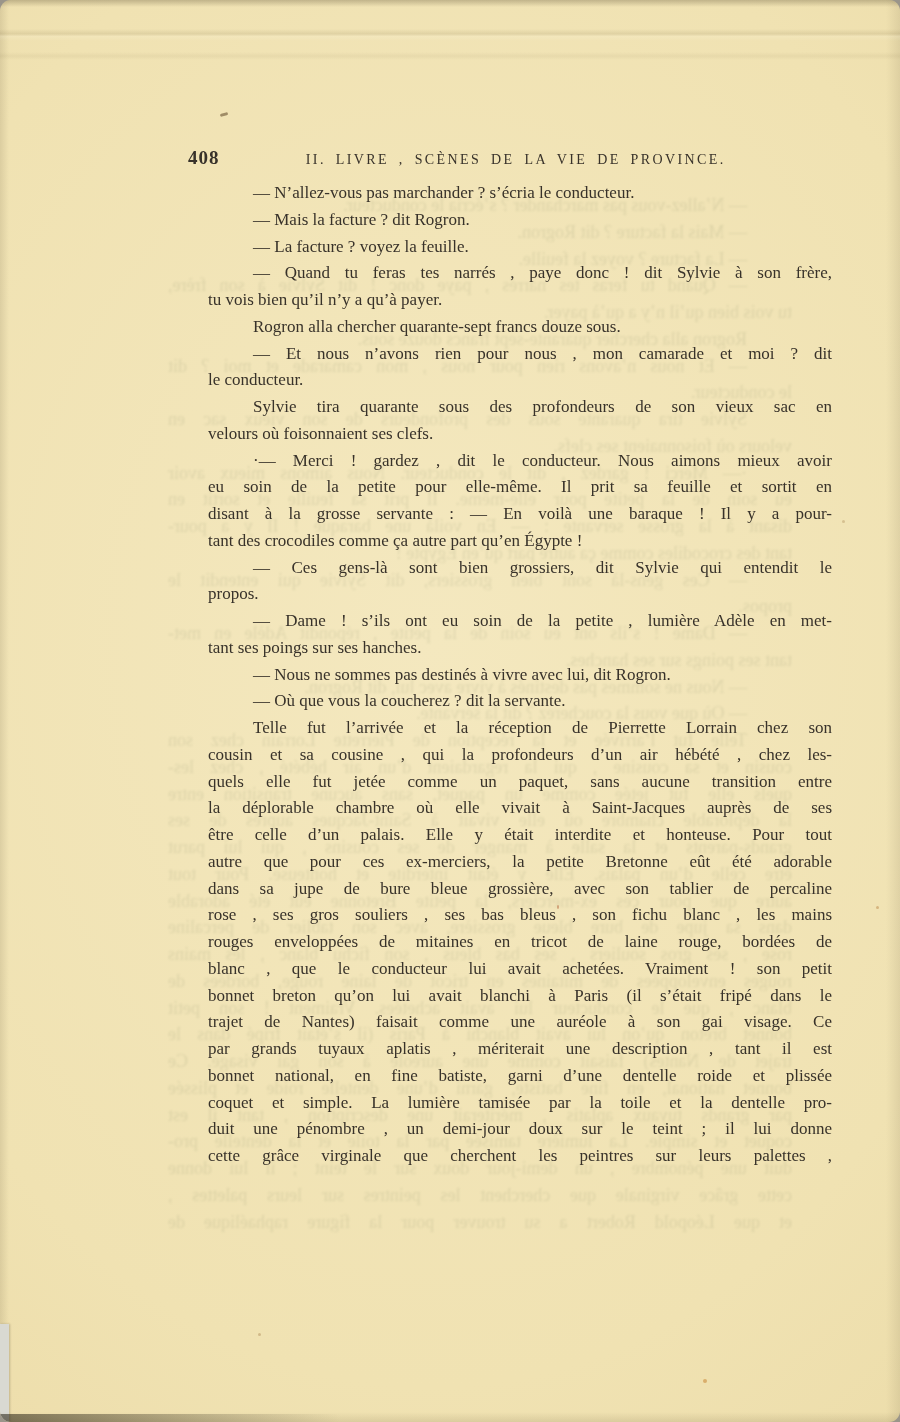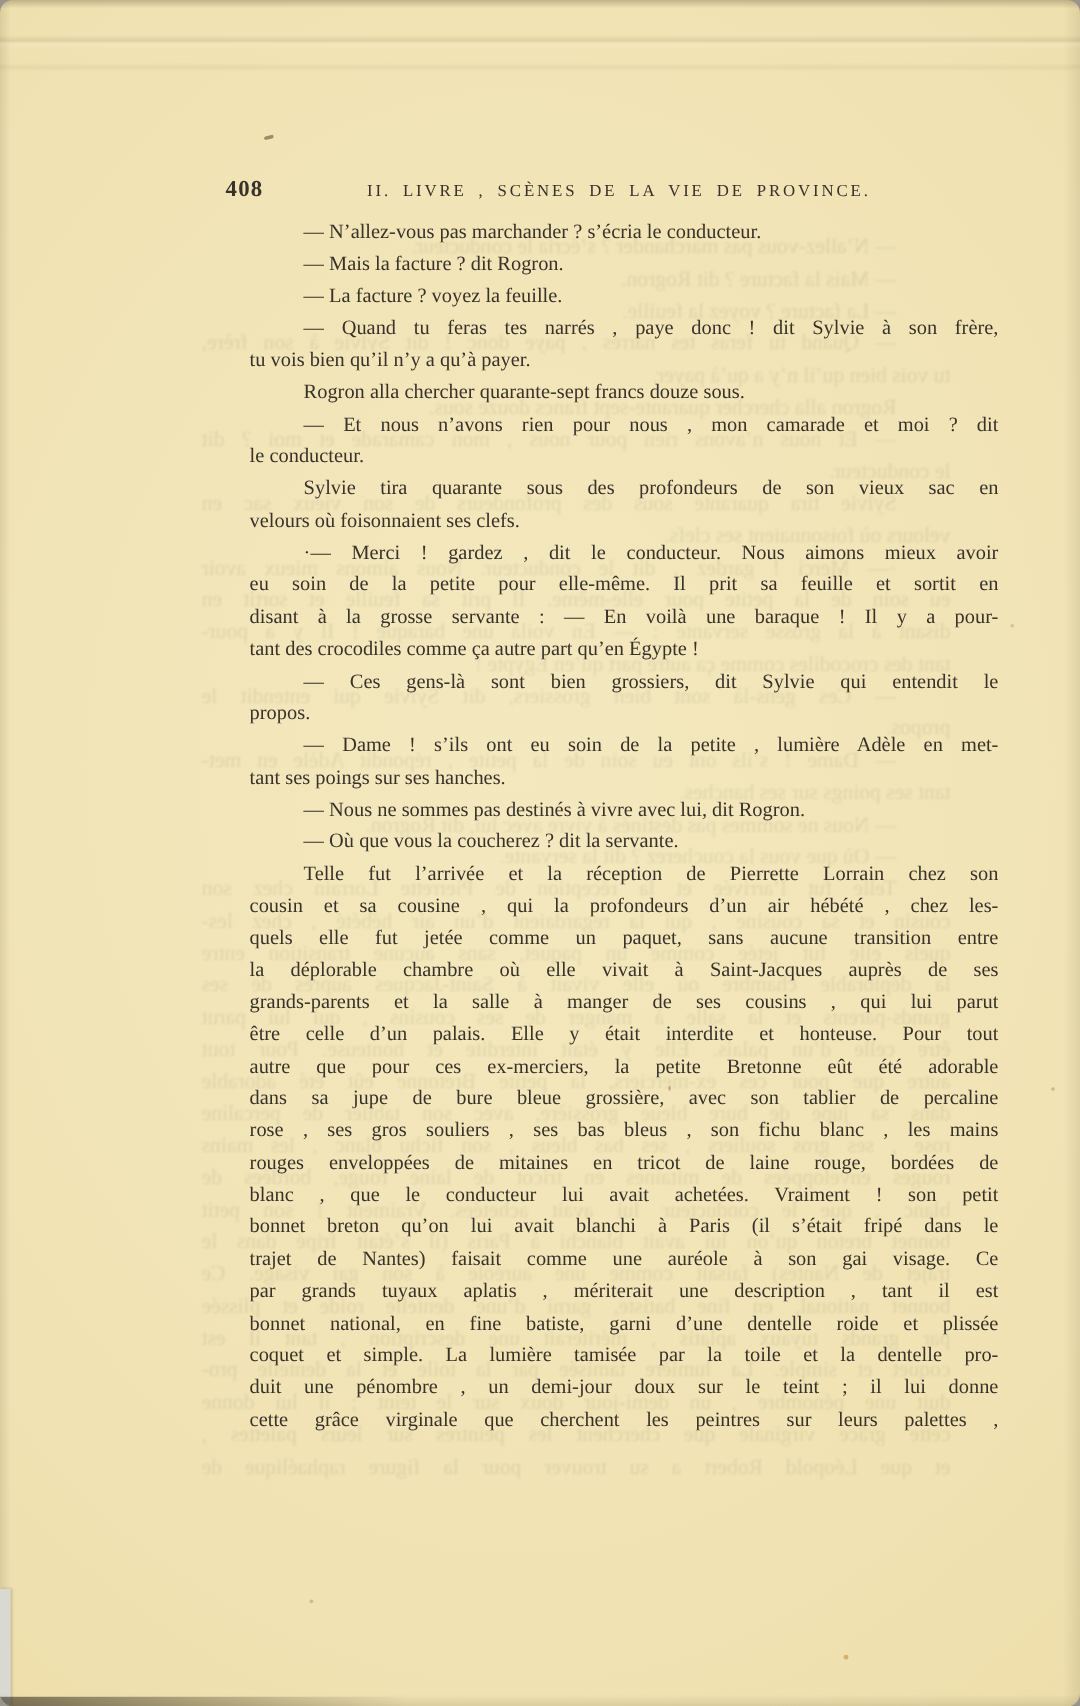--- a/index.html
+++ b/index.html
@@ -187,21 +187,20 @@
         <div class="line first">— Nous ne sommes pas destinés à vivre avec lui, dit Rogron.</div>
       </div>
       <div class="paragraph">
         <div class="line first">— Où que vous la coucherez ? dit la servante.</div>
       </div>
       <div class="paragraph">
         <div class="line jl first">Telle fut l’arrivée et la réception de Pierrette Lorrain chez son</div>
         <div class="line jl">cousin et sa cousine , qui la profondeurs d’un air hébété , chez les-</div>
         <div class="line jl">quels elle fut jetée comme un paquet, sans aucune transition entre</div>
         <div class="line jl">la déplorable chambre où elle vivait à Saint-Jacques auprès de ses</div>
-        <div class="line jl">grands-parents et la salle à manger de ses cousins , qui lui parut</div>
         <div class="line jl">être celle d’un palais. Elle y était interdite et honteuse. Pour tout</div>
         <div class="line jl">autre que pour ces ex-merciers, la petite Bretonne eût été adorable</div>
         <div class="line jl">dans sa jupe de bure bleue grossière, avec son tablier de percaline</div>
         <div class="line jl">rose , ses gros souliers , ses bas bleus , son fichu blanc , les mains</div>
         <div class="line jl">rouges enveloppées de mitaines en tricot de laine rouge, bordées de</div>
         <div class="line jl">blanc , que le conducteur lui avait achetées. Vraiment ! son petit</div>
         <div class="line jl">bonnet breton qu’on lui avait blanchi à Paris (il s’était fripé dans le</div>
         <div class="line jl">trajet de Nantes) faisait comme une auréole à son gai visage. Ce</div>
         <div class="line jl">par grands tuyaux aplatis , mériterait une description , tant il est</div>
         <div class="line jl">bonnet national, en fine batiste, garni d’une dentelle roide et plissée</div>

